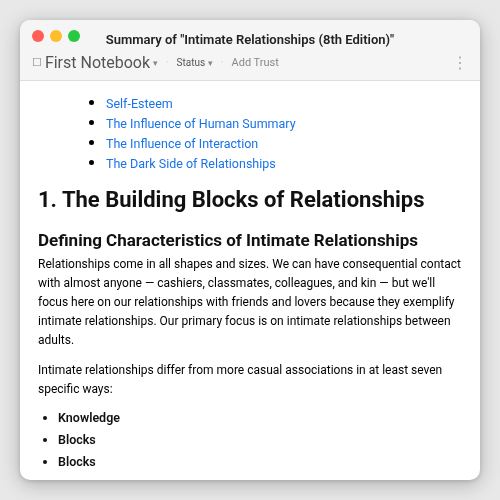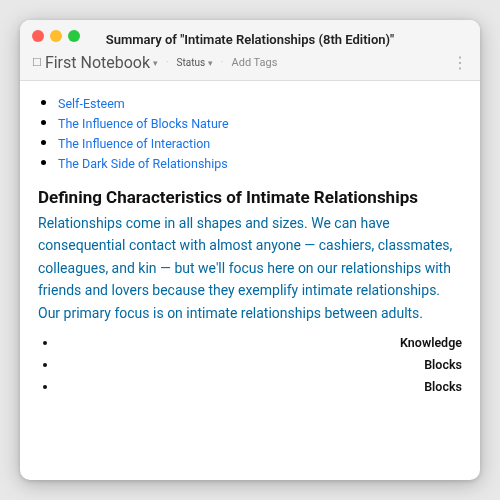--- a/index.html
+++ b/index.html
@@ -98,20 +98,21 @@
     }
 
     .toc ul {
       list-style: disc;
       padding-left: 20px;
       margin: 0;
     }
 
     .toc ul li {
       margin-bottom: 1px;
+      margin-left: 48px;
     }
 
     .toc ul li a {
       color: #1a73e8;
       font-size: 12.5px;
       text-decoration: none;
     }
 
     .section-title {
       font-size: 22px;
@@ -123,31 +124,30 @@
 
     .subsection-title {
       font-size: 17px;
       font-weight: 700;
       color: #111;
       margin-bottom: 4px;
       line-height: 1.3;
     }
 
     .paragraph {
-      font-size: 14px;
-      color: #0369a1;
+      font-size: 12px;
+      color: #000000;
       line-height: 1.6;
       margin-bottom: 10px;
     }
 
     .list-section ul {
       list-style: disc;
       padding-left: 20px;
       margin: 0;
-      text-align: right;
     }
 
     .list-section ul li {
       font-size: 12.5px;
       font-weight: 600;
       color: #111;
       margin-bottom: 3px;
       line-height: 1.5;
     }
   </style>
@@ -168,49 +168,51 @@
         <span style="font-size:16px;color:#555;">First Notebook</span>
         <span style="font-size:9px;color:#888;">▾</span>
       </div>
       <span class="toolbar-divider">·</span>
       <div class="toolbar-item">
         <span style="font-size:10px;color:#555;">Status</span>
         <span style="font-size:9px;color:#888;">▾</span>
       </div>
       <span class="toolbar-divider">·</span>
       <div class="toolbar-item">
-        <span style="font-size:11px;color:#888;">Add Tags</span>
+        <span style="font-size:11px;color:#888;">Add Trust</span>
       </div>
       <div class="more-icon" style="margin-left:auto;font-size:16px;color:#aaa;cursor:pointer;">⋮</div>
     </div>
   </div>
 
   <div class="content">
     <div class="toc">
       <ul>
         <li>
           <a href="#">Self-Esteem</a>
         </li>
         <li>
-          <a href="#">The Influence of Blocks Nature</a>
+          <a href="#">The Influence of Human Summary</a>
         </li>
         <li>
           <a href="#">The Influence of Interaction</a>
         </li>
         <li>
           <a href="#">The Dark Side of Relationships</a>
         </li>
       </ul>
     </div>
 
+    <h1 class="section-title">1. The Building Blocks of Relationships</h1>
 
     <h2 class="subsection-title">Defining Characteristics of Intimate Relationships</h2>
 
     <p class="paragraph">Relationships come in all shapes and sizes. We can have consequential contact with almost anyone — cashiers, classmates, colleagues, and kin — but we'll focus here on our relationships with friends and lovers because they exemplify intimate relationships. Our primary focus is on intimate relationships between adults.</p>
 
+    <p class="paragraph">Intimate relationships differ from more casual associations in at least seven specific ways:</p>
 
     <div class="list-section">
       <ul>
         <li>Knowledge</li>
         <li>Blocks</li>
         <li>Blocks</li>
 
       </ul>
     </div>
   </div>

